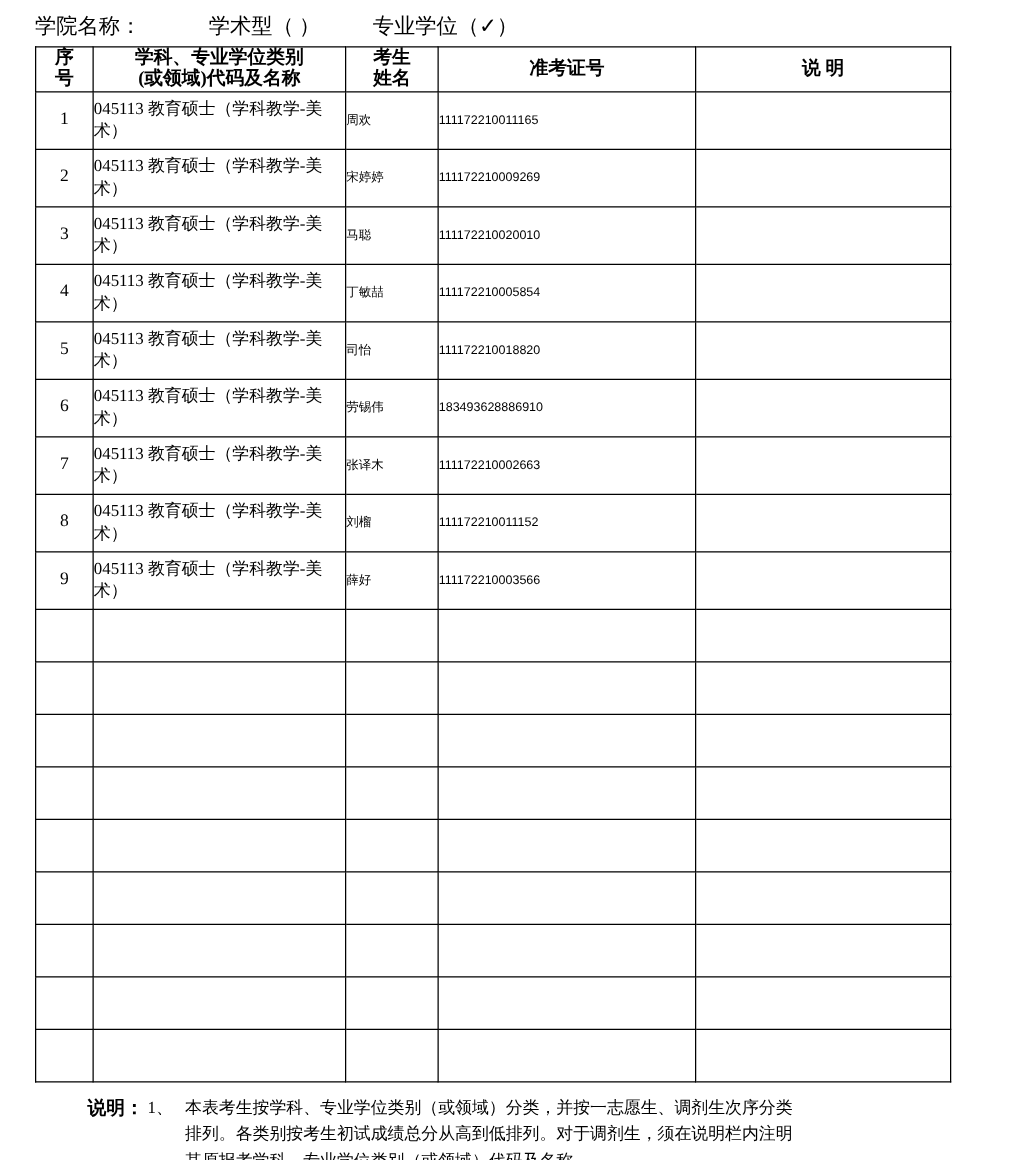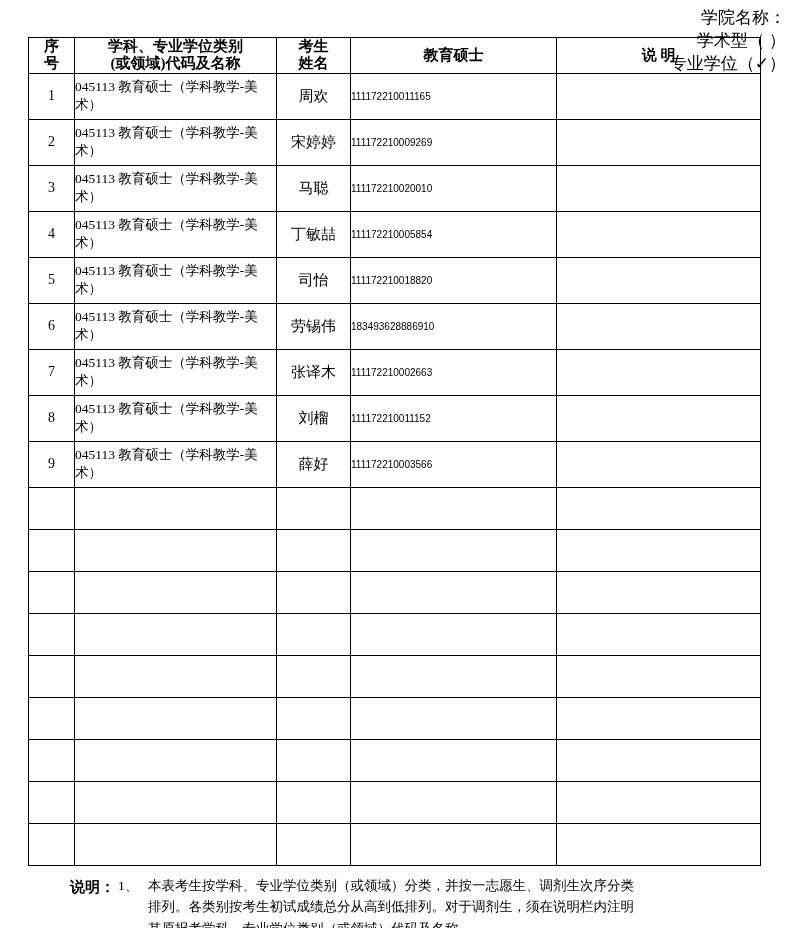--- a/index.html
+++ b/index.html
@@ -23,21 +23,20 @@
   }
 
   
   .header-line {
     display: flex;
     align-items: flex-end;
     font-size: 17px;
     height: 26px;
     margin-bottom: 5px;
     white-space: nowrap;
-    flex-direction: column;
   }
   .header-label {
     font-size: 17px;
   }
   .header-value {
     font-size: 17px;
     border-bottom: 1px solid #000;
     padding: 0 6px 1px 6px;
     min-width: 165px;
     text-align: center;
@@ -81,22 +80,22 @@
     text-align: center;
     font-size: 14px;
   }
   td.c-major {
     font-size: 13.5px;
     line-height: 1.35;
     padding: 3px 4px 3px 8px;
     text-align: left;
   }
   td.c-name {
-    text-align: center;
-    font-size: 15px;
+    text-align: left;
+    font-size: 10px;
   }
   td.c-ticket {
     font-size: 10px;
     padding-left: 9px;
     text-align: left;
     font-family: "Liberation Sans", sans-serif;
   }
   td.c-note { }
   tr.empty td { height: 41px; }
 
@@ -160,21 +159,21 @@
           <div>号</div>
         </th>
         <th>
           <div>学科、专业学位类别</div>
           <div>(或领域)代码及名称</div>
         </th>
         <th>
           <div>考生</div>
           <div>姓名</div>
         </th>
-        <th>教育硕士</th>
+        <th>准考证号</th>
         <th>说  明</th>
       </tr>
     </thead>
     <tbody id="table-body">
         <tr>
           <td class="c-no">1</td>
           <td class="c-major">045113 教育硕士（学科教学-美术）</td>
           <td class="c-name">周欢</td>
           <td class="c-ticket">111172210011165</td>
           <td class="c-note"></td>

